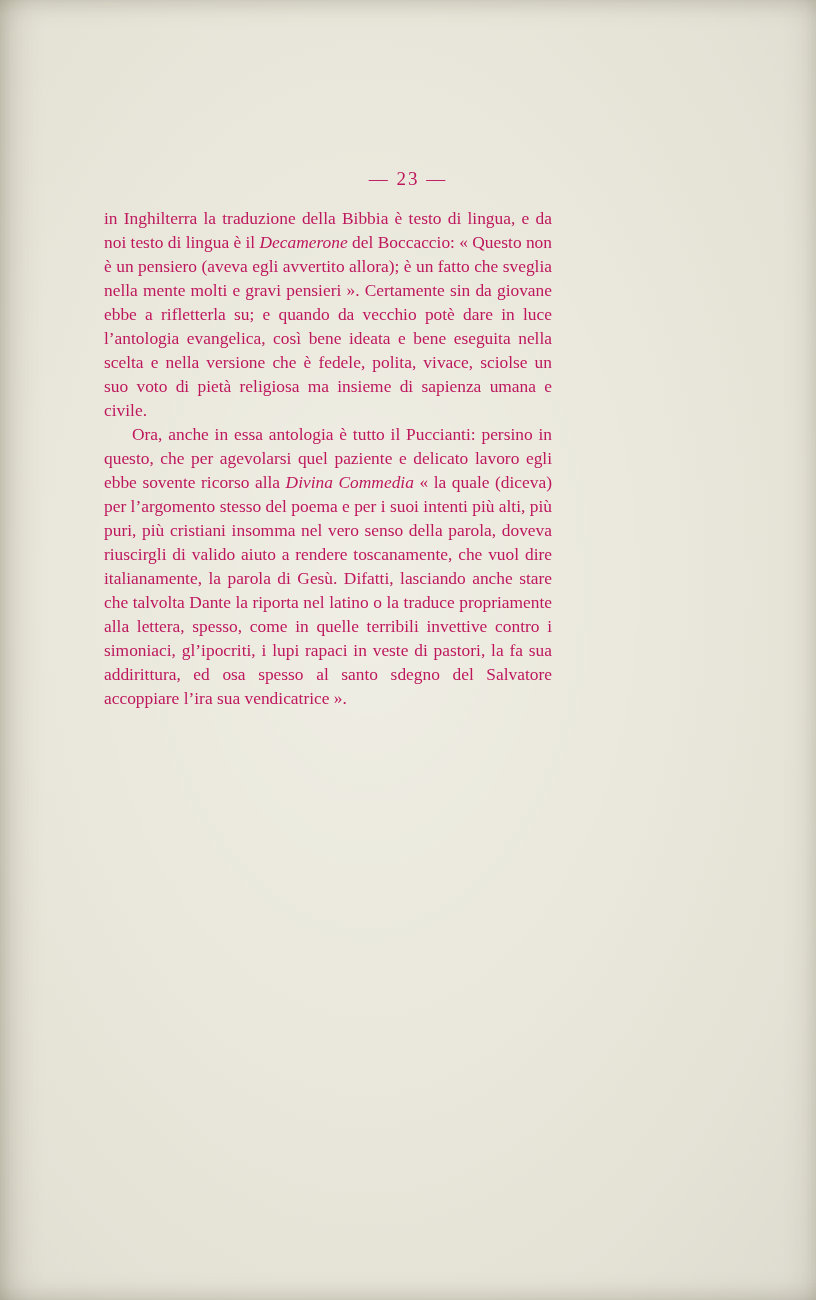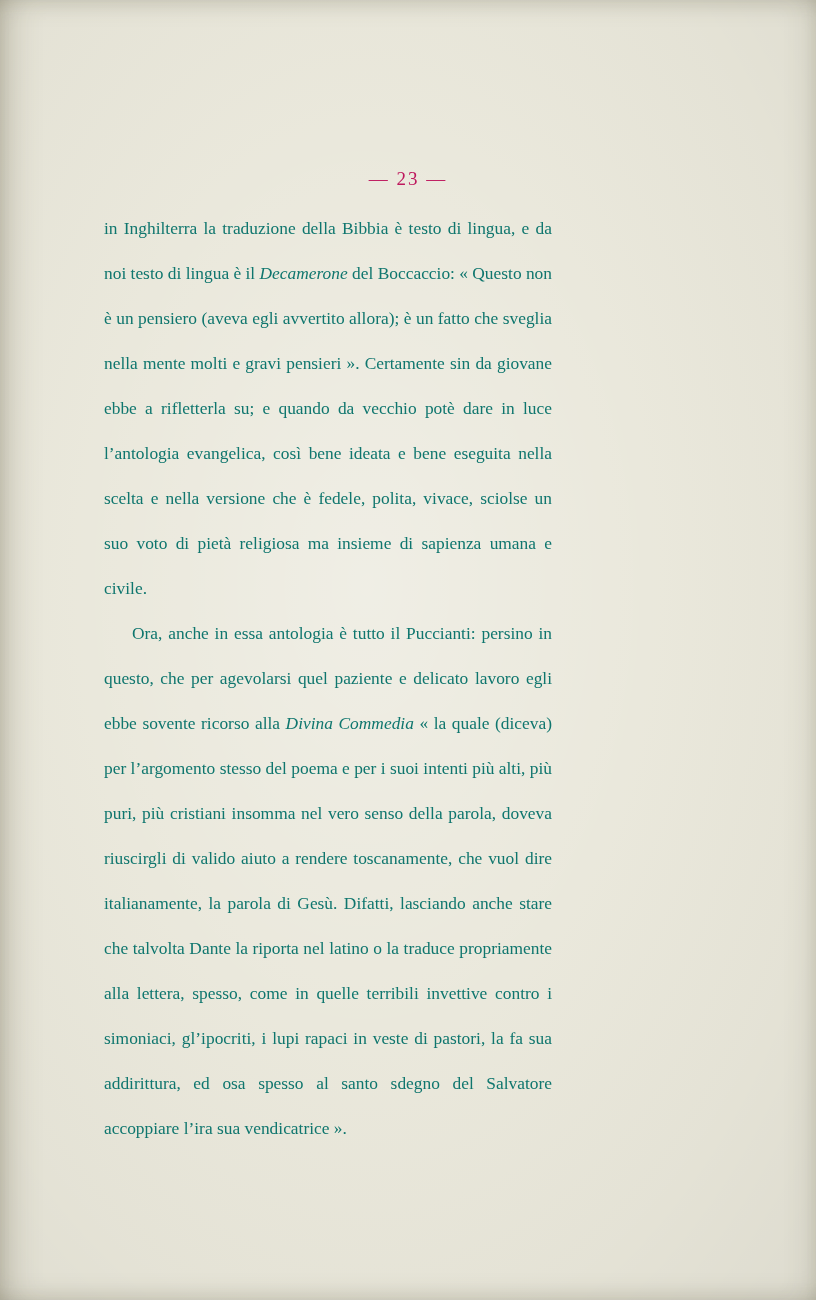--- a/index.html
+++ b/index.html
@@ -53,23 +53,23 @@
     font-size: 19px;
     letter-spacing: 2px;
     color: #be185d;
     font-family: "Liberation Serif", serif;
   }
   .body-text {
     position: absolute;
     left: 104px;
     top: 206px;
     width: 448px;
-    color: #0f766e;
+    color: #be185d;
     font-size: 17.4px;
-    line-height: 45px;
+    line-height: 24px;
     text-align: justify;
     text-justify: inter-word;
   }
   .body-text p {
     margin: 0;
   }
   .body-text p.indent {
     text-indent: 28px;
   }
   .body-text i { font-style: italic; }

